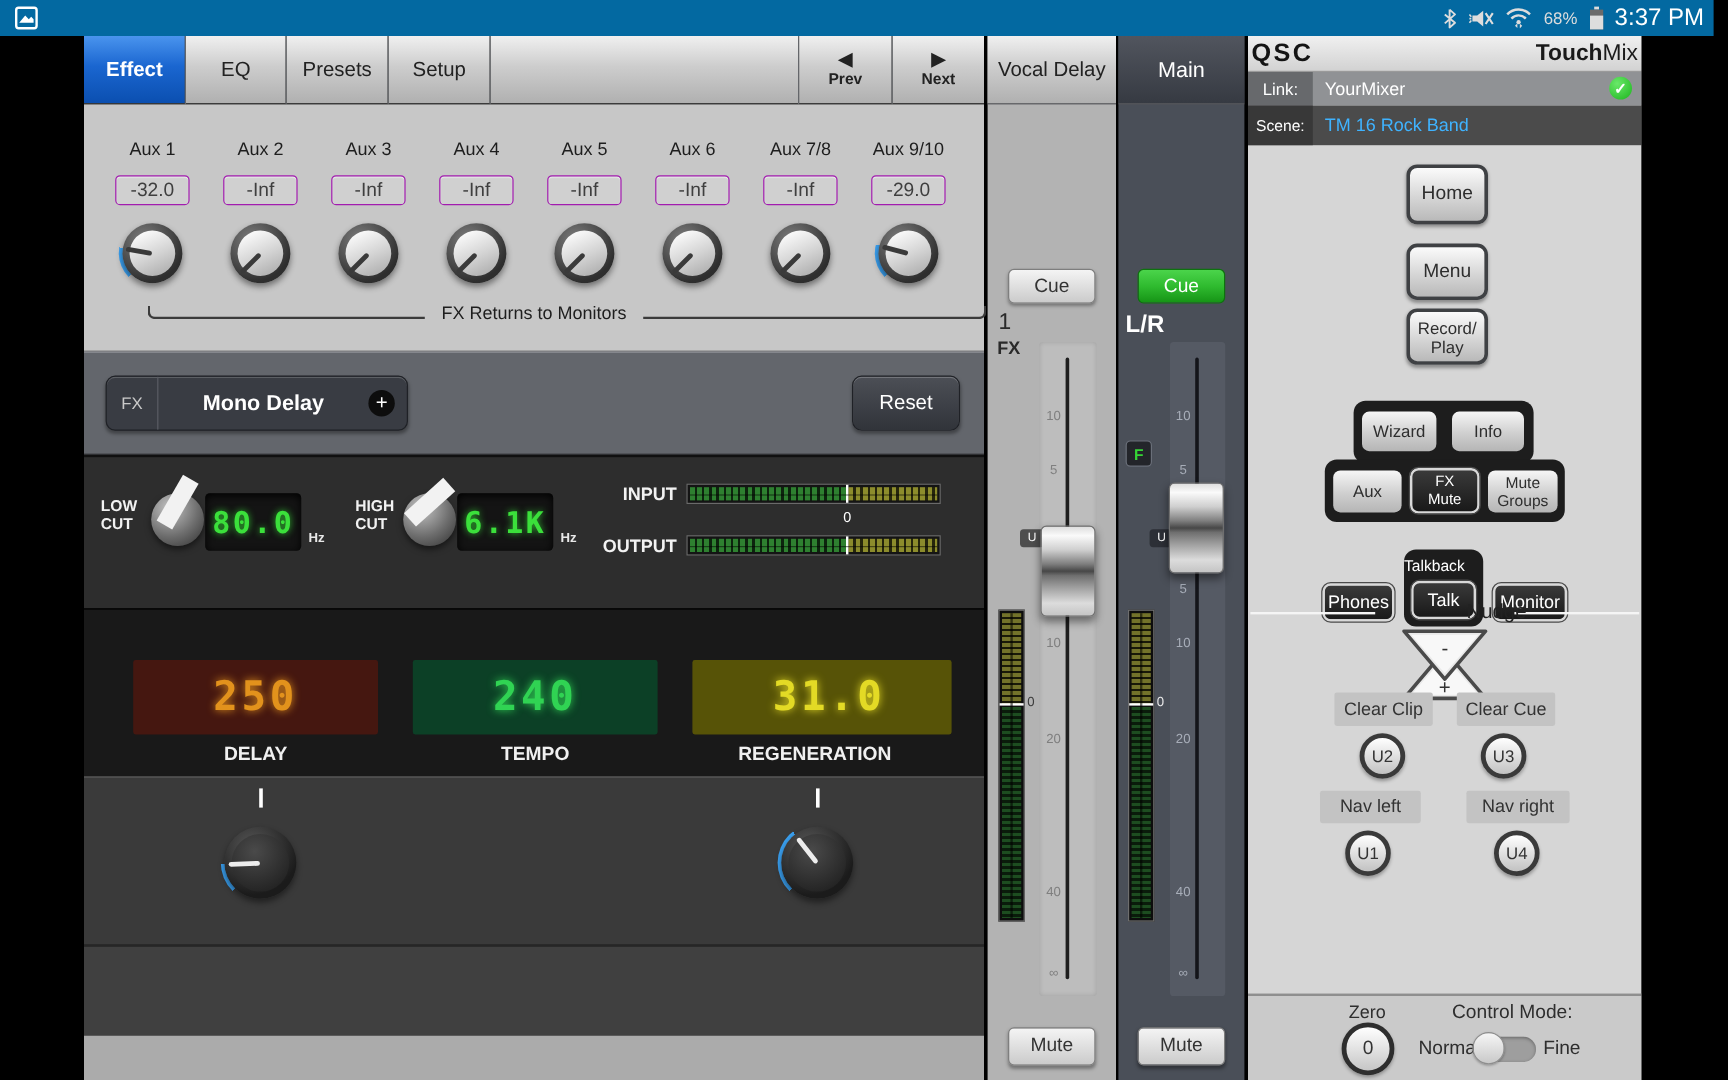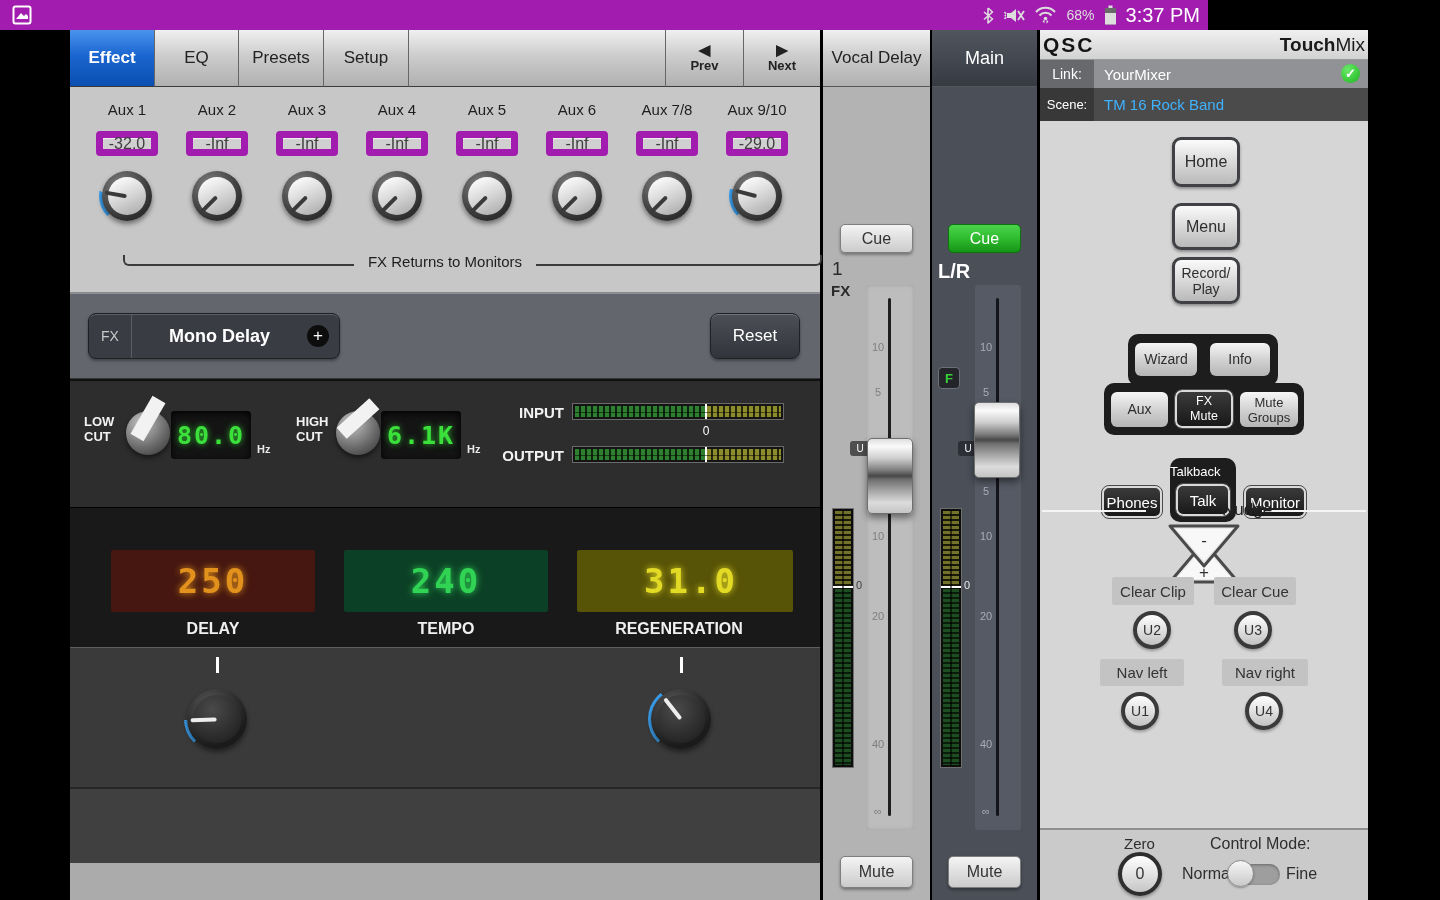--- a/index.html
+++ b/index.html
@@ -1,39 +1,39 @@
 <!DOCTYPE html>
 <html style="--accent-blue: #1a66d0; --cue-green: #2fbb2f; --scene-blue: #3fb3ff; --check-green: #1db41d; --led-green: #3be03b; --arc-blue: #3aa0f0;"><head>
 <meta charset="utf-8">
 <style>
   html,body{margin:0;padding:0;background:#000;}
   body{font-family:"Liberation Sans",sans-serif;}
   #screen{position:relative;width:1440px;height:900px;background:#000;overflow:hidden;}
   .abs{position:absolute;}
 
   
-  .statusbar{left:0;top:0;width:1208px;height:30px;background:#a21caf;}
+  .statusbar{left:0;top:0;width:1428px;height:30px;background:#0369a1;}
   .sb-right{position:absolute;right:8px;top:0;height:30px;display:flex;align-items:center;gap:9px;color:#fff;}
   .sb-pct{font-size:14px;color:#ddd;}
   .sb-time{font-size:20px;color:#fff;}
   .shoticon{position:absolute;left:12px;top:5px;}
 
   
   .tabbar{left:70px;top:30px;width:750px;height:57px;display:flex;background:#2a2a2a;}
   .tab{height:100%;display:flex;align-items:center;justify-content:center;background:linear-gradient(#f0f0f0,#cdcdcd 45%,#b0b0b0);border-right:1px solid #64666a;border-bottom:1px solid #3a3a3a;color:#222;font-size:17px;box-sizing:border-box;}
   .tab.active{background:linear-gradient(#4a94ee,var(--accent-blue) 45%,#0b4fb0);color:#fff;font-weight:bold;}
   .tab.navbtn{flex-direction:column;gap:2px;font-size:13px;font-weight:bold;}
   .tab .arrow{font-size:15px;line-height:13px;}
 
   
   .auxsec{left:70px;top:87px;width:750px;height:206px;background:#c7c7c7;border-bottom:1px solid #8a8a8a;box-sizing:border-box;}
-  .auxcols{position:absolute;left:12px;top:14px;display:flex;text-align:center;}
+  .auxcols{position:absolute;left:12px;top:29px;display:flex;text-align:center;}
   .auxcol{width:90px;display:flex;flex-direction:column;align-items:center;}
   .auxlabel{font-size:15px;color:#1e1e1e;height:22px;}
-  .auxchip{margin-top:8px;width:62px;height:25px;background:#d0d0d0;border:7px solid #a21caf;border-radius:4px;color:#3f3f3f;font-size:16px;display:flex;align-items:center;justify-content:center;box-shadow:inset 0 1px 1px rgba(255,255,255,.7);box-sizing:border-box;}
+  .auxchip{margin-top:8px;width:62px;height:25px;background:#d0d0d0;border:1px solid #a21caf;border-radius:4px;color:#3f3f3f;font-size:16px;display:flex;align-items:center;justify-content:center;box-shadow:inset 0 1px 1px rgba(255,255,255,.7);box-sizing:border-box;}
   .bracket{position:absolute;left:53px;top:168px;width:695px;height:9px;border-left:2px solid #3b3b3b;border-right:2px solid #3b3b3b;border-bottom:2px solid #3b3b3b;border-radius:0 0 6px 6px;}
   .bracketnote{position:absolute;left:0;right:0;top:166px;display:flex;justify-content:center;}
   .bracketnote span{background:#c7c7c7;padding:0 14px;font-size:15px;color:#1e1e1e;}
 
   
   .knob{position:relative;}
   .knob .arc{position:absolute;inset:0;border-radius:50%;}
   .knob .ring{position:absolute;inset:3px;border-radius:50%;background:radial-gradient(circle at 35% 28%,#7d7d7d,#2e2e2e 72%);box-shadow:0 3px 5px rgba(0,0,0,.45);}
   .knob .cap{position:absolute;inset:9px;border-radius:50%;background:linear-gradient(155deg,#f7f7f7 15%,#d3d3d3 55%,#a6a6a6);}
   .knob .ptr{position:absolute;left:calc(50% - 2px);bottom:50%;width:4px;height:40%;transform-origin:50% 100%;background:#3a3a3a;border-radius:2px;}

